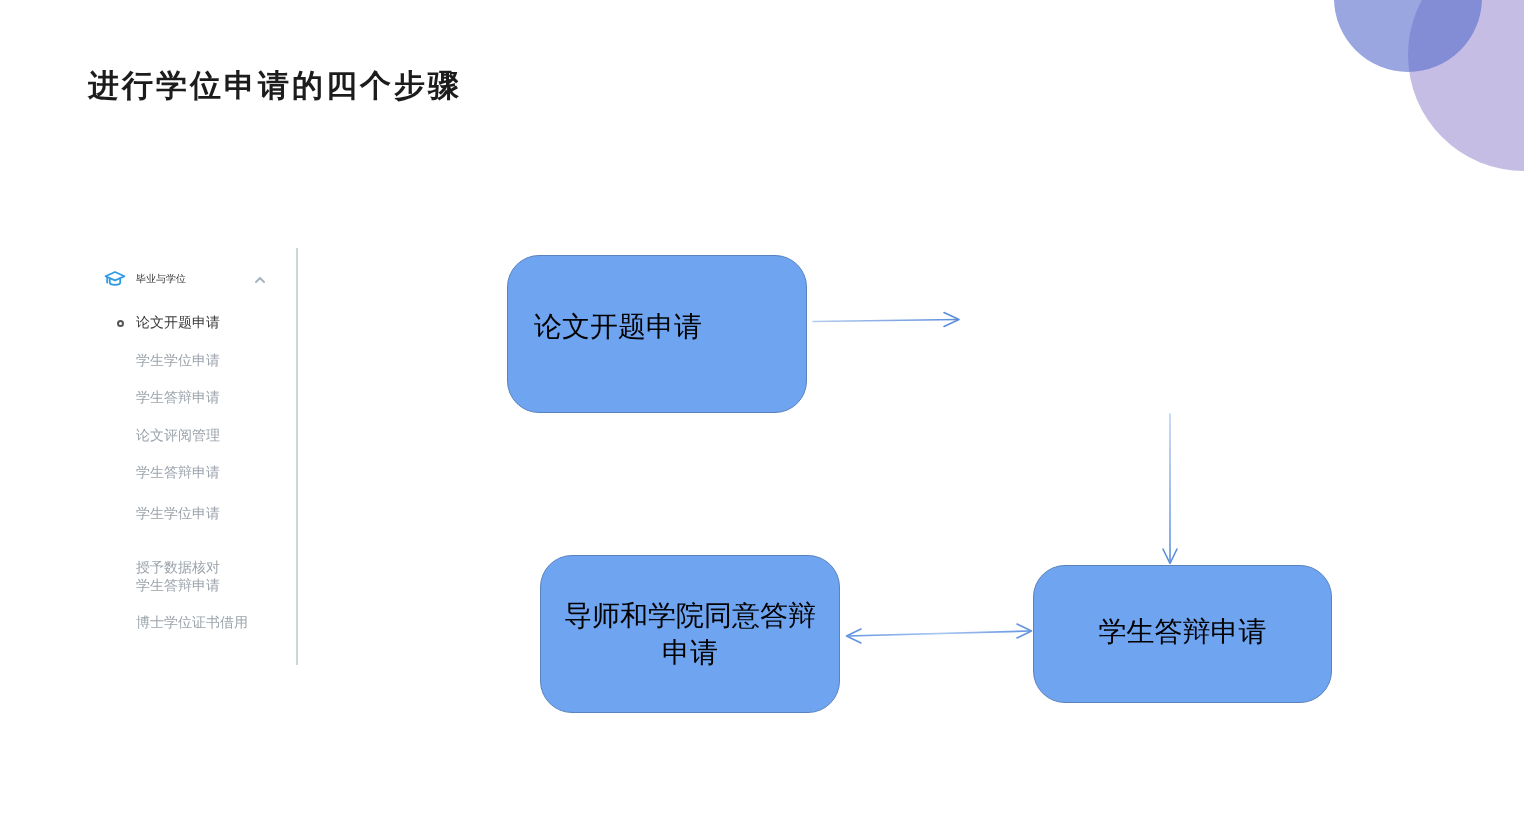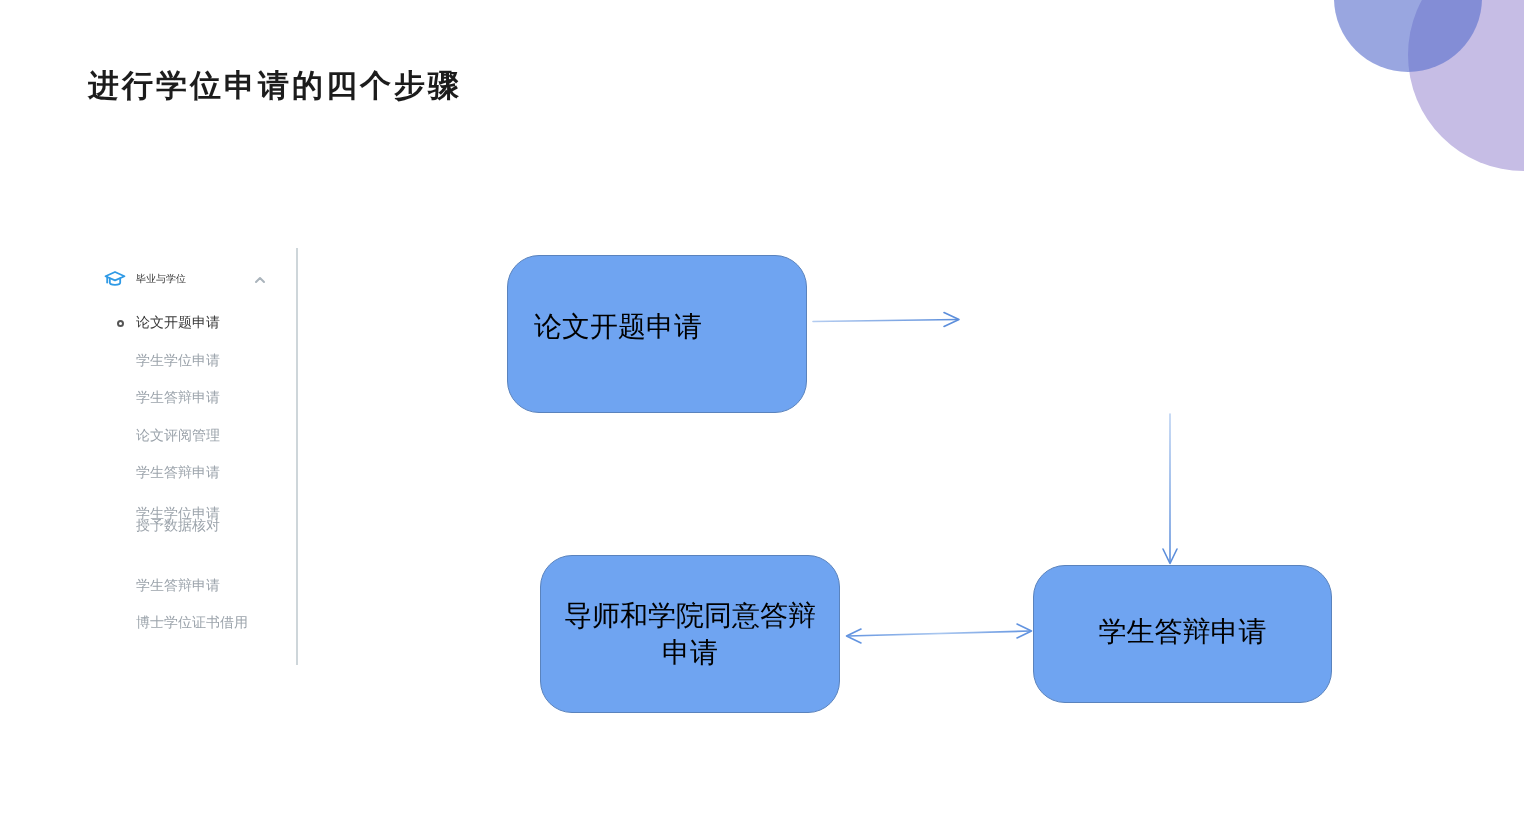--- a/index.html
+++ b/index.html
@@ -98,21 +98,21 @@
   </div>
 
   <span class="active-bullet"></span>
 
   <div class="sidebar-item active" style="top:313px">论文开题申请</div>
   <div class="sidebar-item" style="top:350.5px">学生学位申请</div>
   <div class="sidebar-item" style="top:388px">学生答辩申请</div>
   <div class="sidebar-item" style="top:425.5px">论文评阅管理</div>
   <div class="sidebar-item" style="top:463px">学生答辩申请</div>
   <div class="sidebar-item" style="top:504px">学生学位申请</div>
-  <div class="sidebar-item" style="top:516px">授予数据核对</div>
+  <div class="sidebar-item" style="top:558px">授予数据核对</div>
   <div class="sidebar-item" style="top:575.5px">学生答辩申请</div>
   <div class="sidebar-item" style="top:613px">博士学位证书借用</div>
 </div>
 
 <div class="flow-layer">
 
   <div class="flow-node node-1">
     <span class="node-label">论文开题申请</span>
   </div>
 

